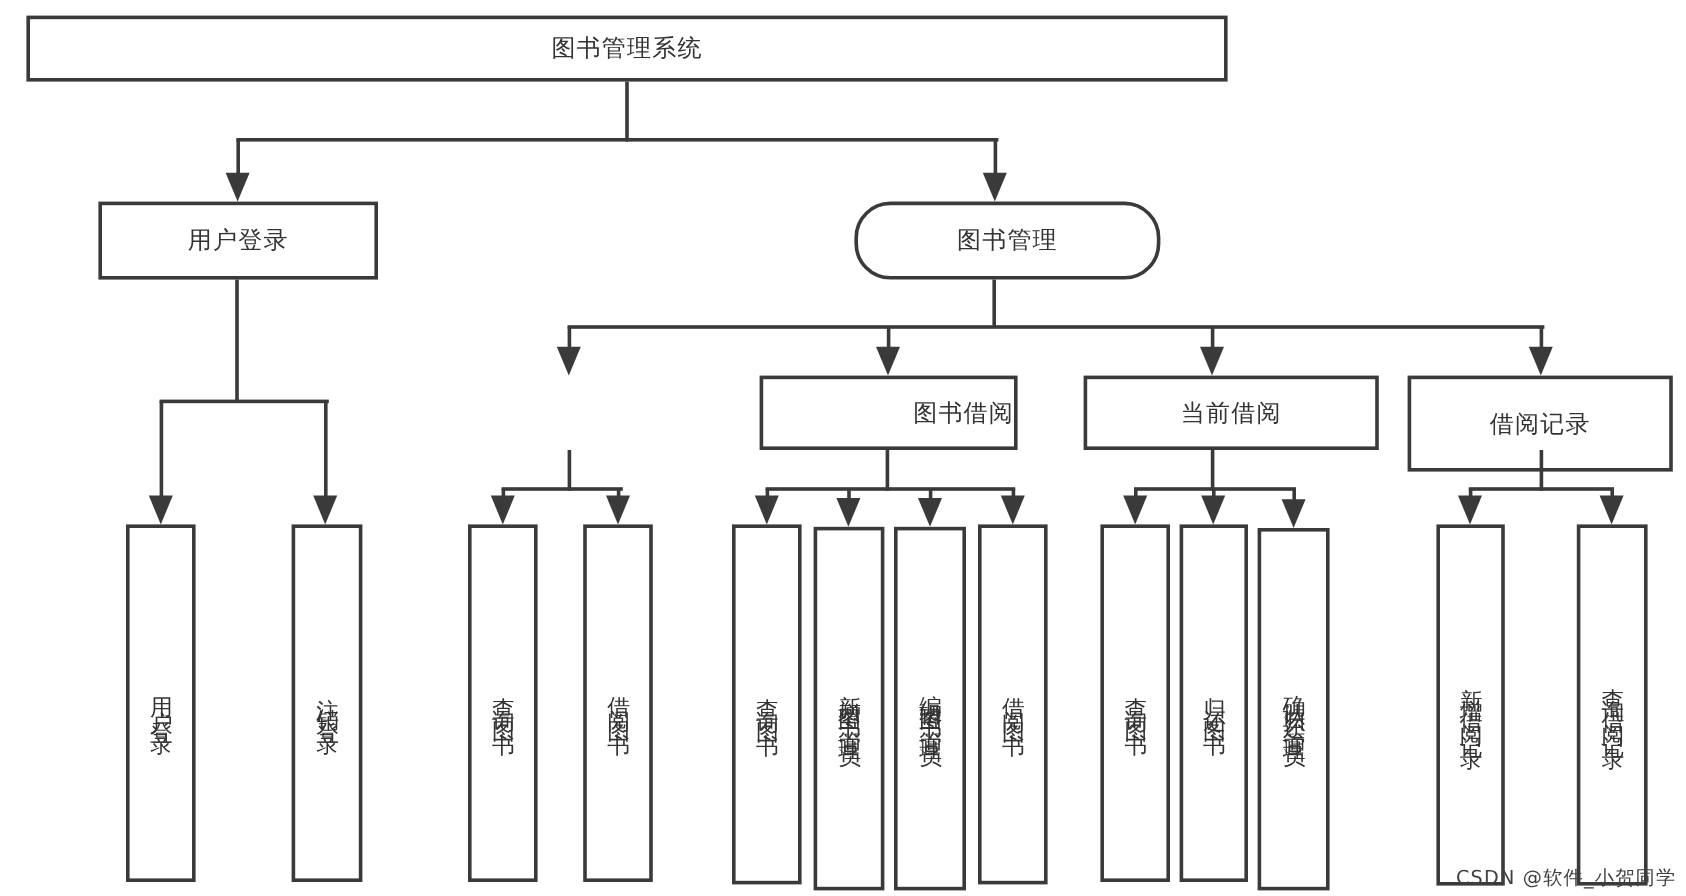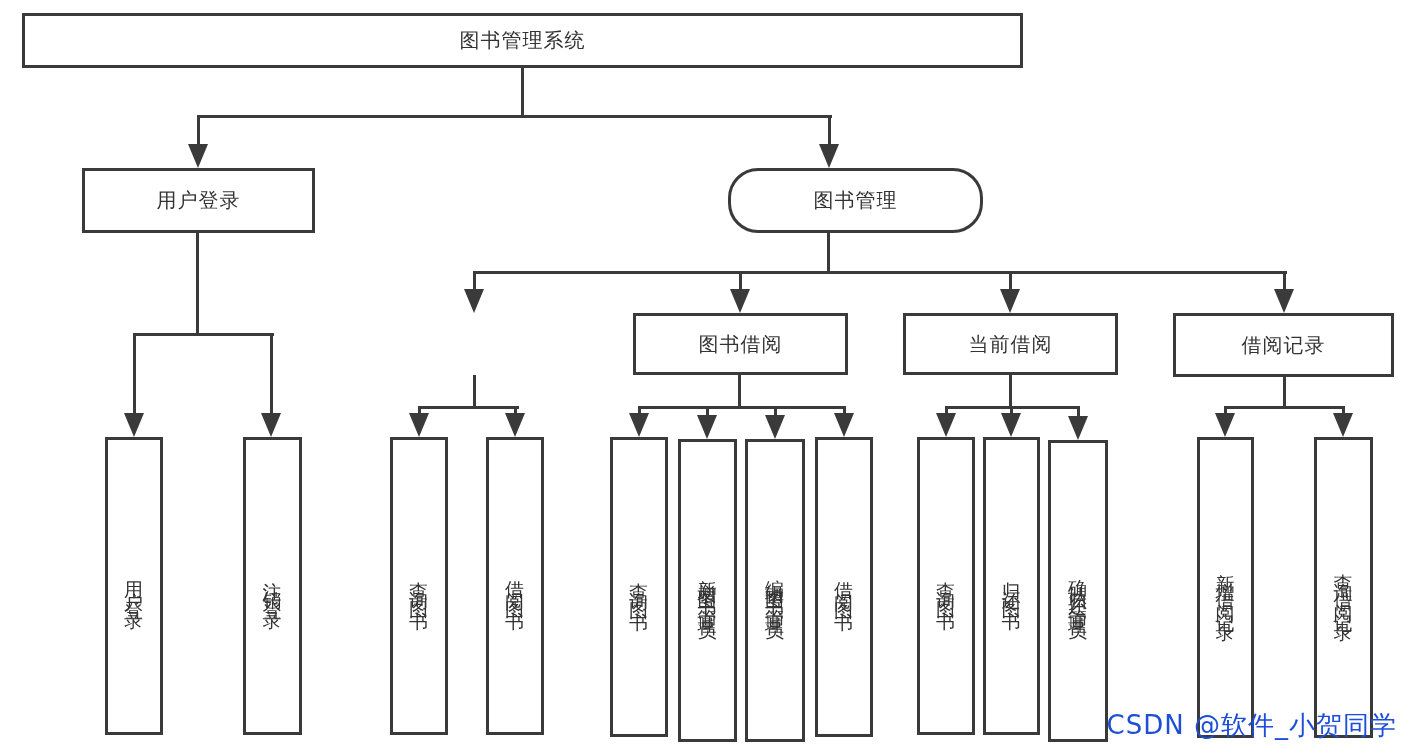--- a/index.html
+++ b/index.html
@@ -30,50 +30,50 @@
     position:absolute;
     width:0;height:0;
     border-left:10px solid transparent;
     border-right:10px solid transparent;
     border-top:24px solid #3a3a3a;
   }
   .watermark{
     position:absolute;
     right:8px;
     bottom:4px;
-    font-size:26px;
-    color:#1d4ed8;
+    font-size:16px;
+    color:#404040;
     letter-spacing:1px;
     white-space:nowrap;
     text-align:right;
   }
 </style>
 </head>
 <body>
 
 <div id="canvas">
 
   <div class="node" style="left:22px;top:13px;width:1001px;height:55px;font-family:Liberation Mono, monospace;">
     <span class="h-label">图书管理系统</span>
   </div>
 
   <div class="node" style="left:82px;top:168px;width:233px;height:65px;">
     <span class="h-label">用户登录</span>
   </div>
-  <div class="node" style="left:728px;top:168px;width:255px;height:65px;border-radius:30px;">
+  <div class="node" style="left:712px;top:168px;width:255px;height:65px;border-radius:30px;">
     <span class="h-label">图书管理</span>
   </div>
 
-  <div class="node" style="left:633px;top:313px;width:215px;height:62px;">
+  <div class="node" style="left:633px;top:313px;width:215px;height:62px;justify-content:flex-end;">
     <span class="h-label">图书借阅</span>
   </div>
-  <div class="node" style="left:903px;top:313px;width:215px;height:62px;font-family:Liberation Mono, monospace;">
+  <div class="node" style="left:903px;top:313px;width:246px;height:62px;font-family:Liberation Mono, monospace;">
     <span class="h-label">当前借阅</span>
   </div>
-  <div class="node" style="left:1173px;top:313px;width:221px;height:64px;">
+  <div class="node" style="left:1173px;top:313px;width:221px;height:80px;">
     <span class="h-label">借阅记录</span>
   </div>
 
   <div class="node v-node" style="left:105px;top:437px;width:58px;height:298px;">
     <span class="v-label">用户登录</span>
   </div>
   <div class="node v-node" style="left:243px;top:437px;width:59px;height:298px;">
     <span class="v-label">注销登录</span>
   </div>
 

